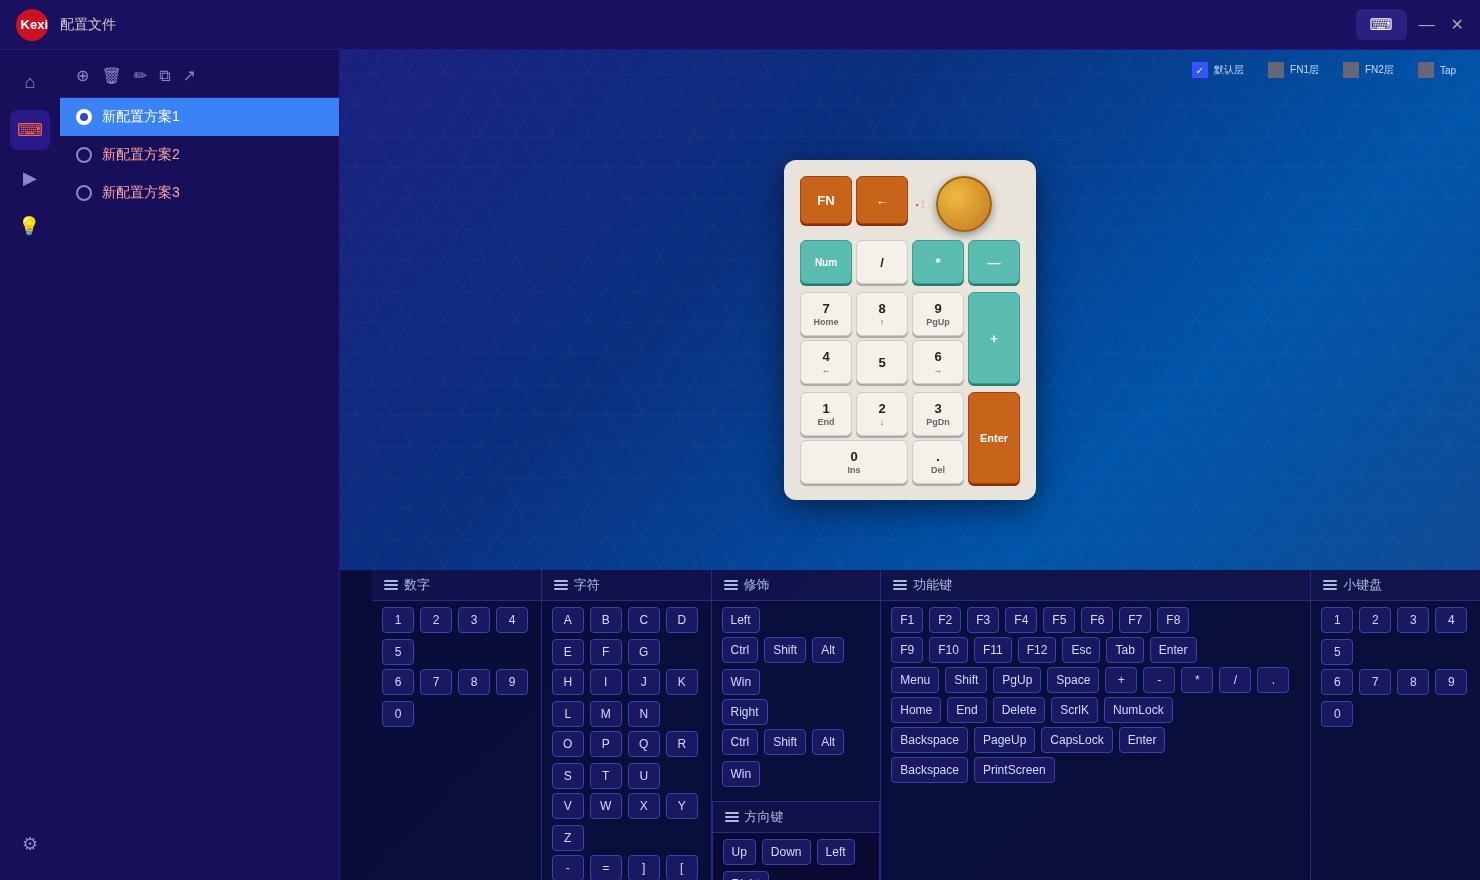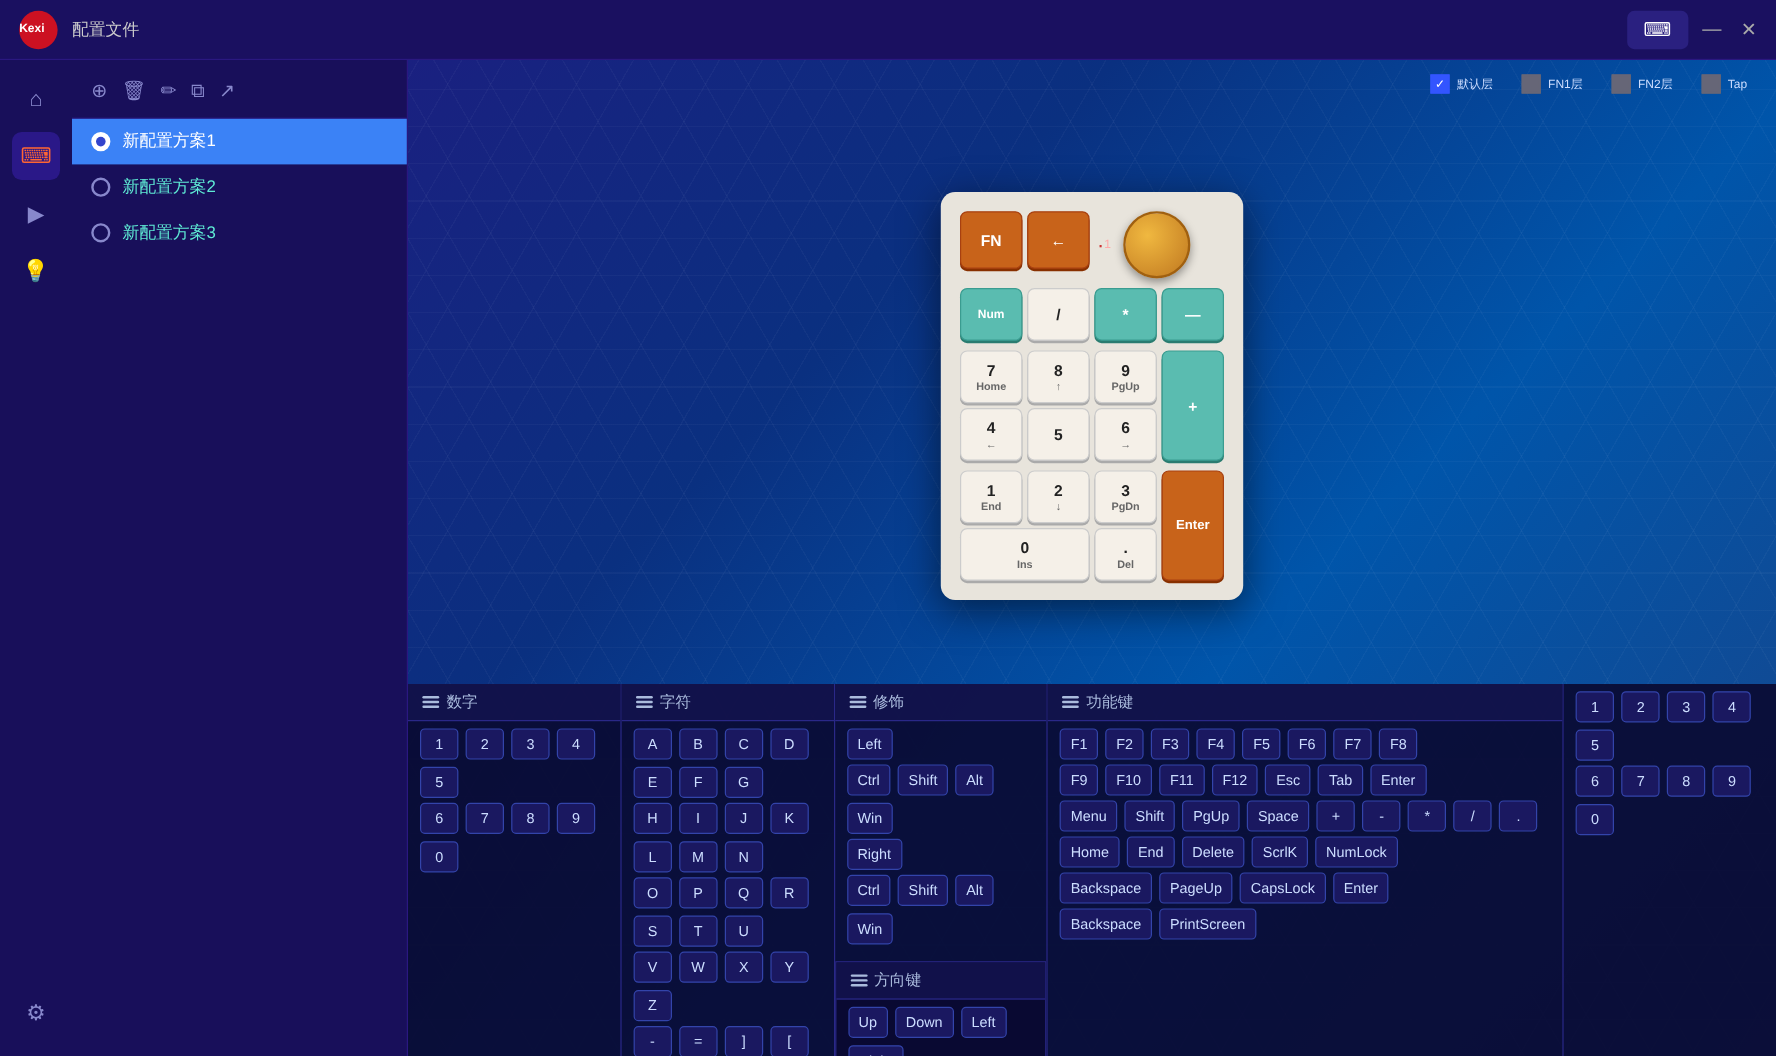--- a/index.html
+++ b/index.html
@@ -21,22 +21,22 @@
       align-items: center;
       padding: 0 16px;
       gap: 12px;
       flex-shrink: 0;
       border-bottom: 1px solid #2a1880;
     }
     #titlebar .logo {
       width: 32px; height: 32px;
       background: #cc1122;
       border-radius: 50%;
-      display: flex; align-items: center; justify-content: flex-start;
-      color: white; font-weight: bold; font-size: 10px;
+      display: flex; align-items: center; justify-content: flex-end;
+      color: white; font-weight: bold; font-size: 13px;
     }
     #titlebar .app-title {
       color: #ccc;
       font-size: 14px;
       flex: 1;
     }
     #titlebar .win-controls {
       display: flex; gap: 16px; margin-left: auto;
     }
     #titlebar .win-btn {
@@ -104,21 +104,21 @@
       cursor: pointer;
       background: none;
       border: none;
     }
     .profile-item {
       display: flex;
       align-items: center;
       gap: 10px;
       padding: 10px 16px;
       cursor: pointer;
-      color: #5eead4;
+      color: #fca5a5;
       font-size: 14px;
     }
     .profile-item.active {
       background: #3b82f6;
       color: white;
     }
     .profile-radio {
       width: 16px; height: 16px;
       border-radius: 50%;
       border: 2px solid #8888cc;
@@ -495,21 +495,21 @@
 
           <div class="key key-orange" style="width:52px;height:92px;">
             <span class="main-label" style="font-size:11px;">Enter</span>
           </div>
         </div>
       </div>
     </div>
 
     <div id="bottom-panel">
 
-      <div style="display:flex; flex:1; height:100%; position:relative;">
+      <div style="display:flex; flex:1; height:100%; position:relative;padding-left:32px;">
 
         <div class="sub-section" style="max-width:210px;">
           <div class="section-header">
             <div class="section-header-icon">
               <span></span>
                 <span></span>
                 <span></span>
             </div>
             <span>数字</span>
           </div>
@@ -691,20 +691,28 @@
               <div class="key-btn">Enter</div>
             </div>
             <div class="keys-row">
               <div class="key-btn">Backspace</div>
               <div class="key-btn">PrintScreen</div>
             </div>
           </div>
         </div>
 
         <div class="sub-section" style="max-width:210px;">
+          <div class="section-header">
+            <div class="section-header-icon">
+              <span></span>
+                <span></span>
+                <span></span>
+            </div>
+            <span>小键盘</span>
+          </div>
           <div class="key-group">
             <div class="keys-row">
               <div class="key-btn">1</div>
               <div class="key-btn">2</div>
               <div class="key-btn">3</div>
               <div class="key-btn">4</div>
               <div class="key-btn">5</div>
             </div>
             <div class="keys-row">
               <div class="key-btn">6</div>

